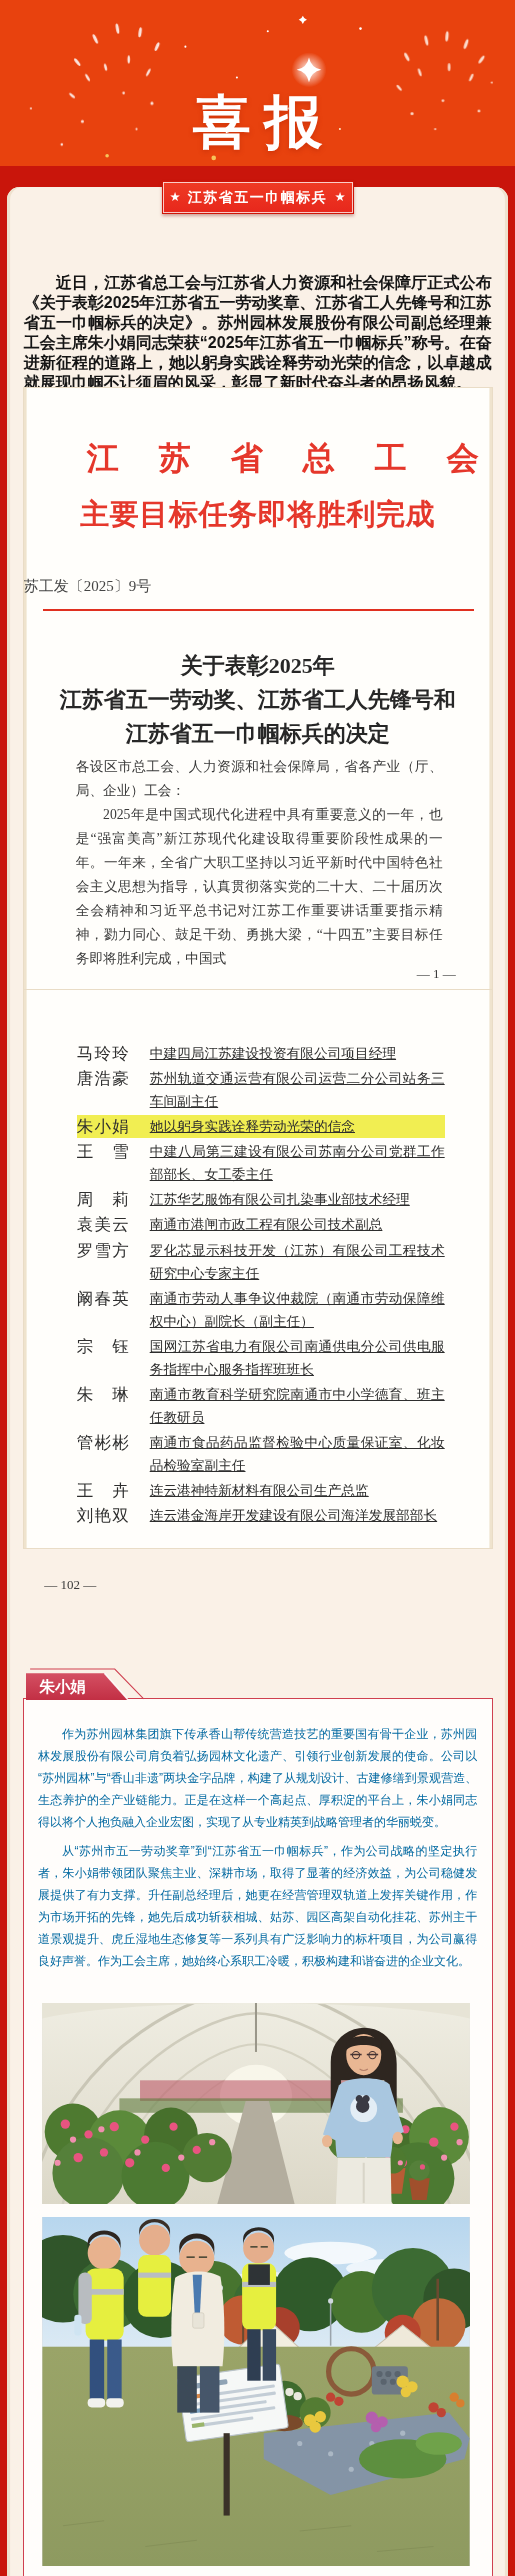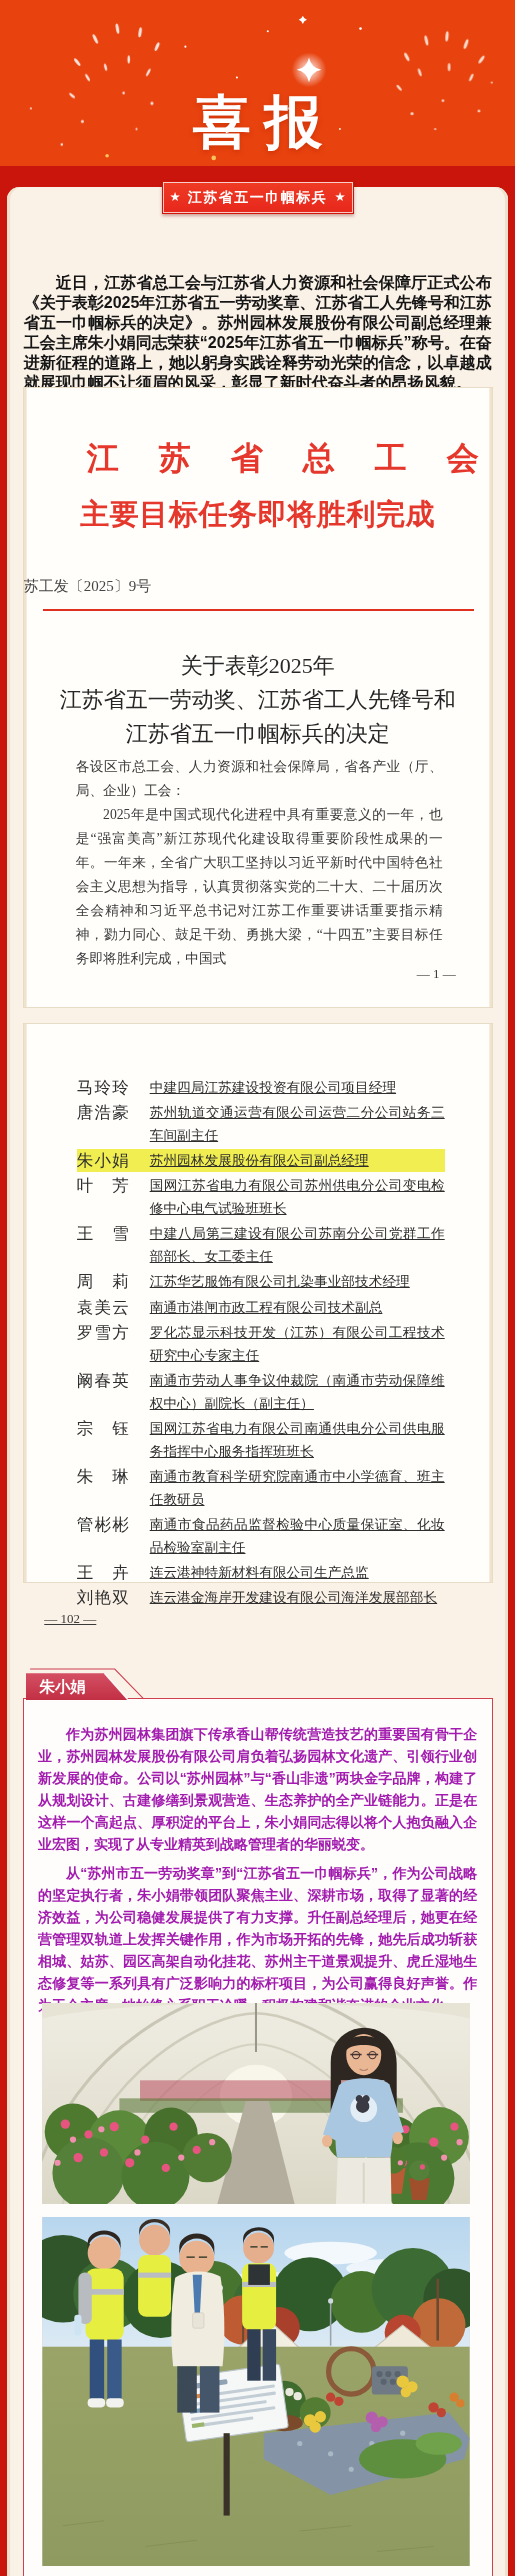--- a/index.html
+++ b/index.html
@@ -60,72 +60,72 @@
     font-size:16px;line-height:20px;color:#151515;font-weight:600;
     text-align:justify;text-indent:2em;margin-top:32px;
   }
   
   .card{
     position:absolute;left:15.5px;width:470px;background:#fffefb;
     border:0.5px solid #e9dcc6;box-sizing:border-box;
     box-shadow:inset 2.6px 0 0 #efe3cd, inset -2.6px 0 0 #efe3cd;
   }
   .card1{top:200px;height:621px;}
-  .card2{top:836px;height:560px;}
+  .card2{top:802px;height:560px;}
   .doc-serif{font-family:"Liberation Serif","DejaVu Serif",serif;}
   .org1{
     position:absolute;top:49px;left:0;width:100%;text-align:center;
     color:#e5372b;font-size:32px;font-weight:bold;
     letter-spacing:1.25em;text-indent:1.25em;white-space:nowrap;padding-left:23px;
   }
   .org2{
     position:absolute;top:107px;left:0;width:100%;text-align:center;
     color:#e5372b;font-size:29px;font-weight:bold;letter-spacing:.02em;white-space:nowrap;
   }
   .doc-number{
     position:absolute;top:189px;left:0;width:100%;text-align:left;
     color:#454545;font-size:15px;
   }
   .doc-rule{
     position:absolute;top:221px;left:19.6px;width:431px;height:2.1px;background:#e03020;
   }
   .doc-title{
     position:absolute;top:261px;left:0;width:100%;text-align:center;
-    color:#272727;font-size:22px;font-weight:normal;line-height:34px;
+    color:#272727;font-size:22px;font-weight:bold;line-height:34px;
   }
   .doc-body{
     position:absolute;top:367px;left:52px;width:367px;
     color:#3a3a3a;font-size:13.7px;line-height:24px;text-align:justify;
   }
   .doc-body .indent{text-indent:2em;}
   .pgno{position:absolute;color:#3a3a3a;font-size:13px;}
   .pg1{top:578px;right:36px;}
-  .pg102{top:587px;left:20.6px;text-decoration:underline;}
+  .pg102{top:587px;left:20.6px;}
   
   .awardees{position:absolute;top:52px;left:53px;width:402px;}
   .row{display:flex;align-items:flex-start;margin-bottom:2.1px;
        font-family:"Liberation Serif","DejaVu Serif",serif;color:#2e2e2e;}
   .row .name{
     flex:0 0 73px;box-sizing:border-box;width:73px;padding-right:21px;
     font-size:16.5px;line-height:23px;
     text-align:justify;text-align-last:justify;
   }
   .row .title{
     flex:0 0 295px;width:295px;font-size:13.7px;line-height:23px;text-align:justify;text-decoration:underline;
   }
   .row.hl .name,.row.hl .title{background:#f1ee52;}
   
   .tab-svg{position:absolute;top:1481px;left:18.5px;z-index:4;}
   .panel3{
     position:absolute;top:1511px;left:15.5px;width:470px;height:892px;
     background:#fffdfb;border:1px solid #cf4050;box-sizing:border-box;
   }
   .panel3 .para{
-    position:relative;margin:0 14.4px;color:#a21caf;font-size:14px;line-height:22px;
-    text-align:justify;text-indent:2em;font-weight:700;
+    position:relative;margin:0 14.4px;color:#0369a1;font-size:12px;line-height:22px;
+    text-align:justify;text-indent:2em;font-weight:400;
   }
   .panel3 .p1{padding-top:24px;}
   .panel3 .p2{margin-top:7.2px;}
   .photo{position:absolute;left:18.5px;width:428px;overflow:hidden;background:#ddd;}
   .photo1{top:304px;height:201px;}
   .photo2{top:518px;height:349px;}
   .photo svg{display:block;}
 </style>
 </head>
 <body>
@@ -229,27 +229,23 @@
             <span class="title">中建四局江苏建设投资有限公司项目经理</span>
           </div>
 
           <div class="row">
             <span class="name">唐浩豪</span>
             <span class="title">苏州轨道交通运营有限公司运营二分公司站务三车间副主任</span>
           </div>
 
           <div class="row hl">
             <span class="name">朱小娟</span>
-            <span class="title">苏州园林发展股份有限公司副总经理</span>
-          </div>
-
-          <div class="row">
-            <span class="name">叶芳</span>
-            <span class="title">国网江苏省电力有限公司苏州供电分公司变电检修中心电气试验班班长</span>
-          </div>
+            <span class="title">她以躬身实践诠释劳动光荣的信念</span>
+          </div>
+
 
           <div class="row">
             <span class="name">王雪</span>
             <span class="title">中建八局第三建设有限公司苏南分公司党群工作部部长、女工委主任</span>
           </div>
 
           <div class="row">
             <span class="name">周莉</span>
             <span class="title">江苏华艺服饰有限公司扎染事业部技术经理</span>
           </div>

